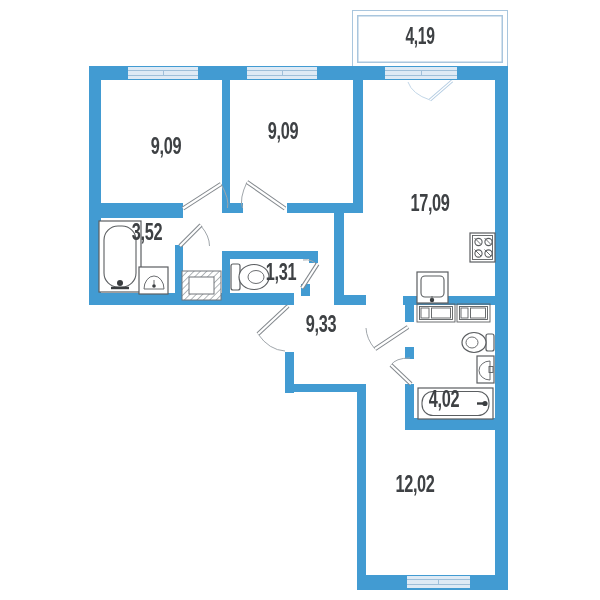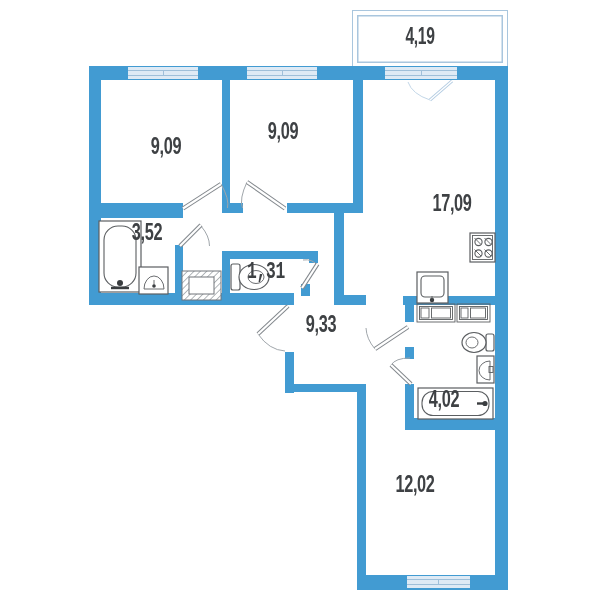--- a/index.html
+++ b/index.html
@@ -207,27 +207,27 @@
 
   <div class="room-label lbl-sm" style="left:420px;top:36px;">
     <span>4,19</span>
   </div>
   <div class="room-label" style="left:166px;top:146px;">
     <span>9,09</span>
   </div>
   <div class="room-label" style="left:283px;top:131px;">
     <span>9,09</span>
   </div>
-  <div class="room-label" style="left:452px;top:203px;">
+  <div class="room-label" style="left:430px;top:203px;">
     <span>17,09</span>
   </div>
   <div class="room-label" style="left:147px;top:232px;">
     <span>3,52</span>
   </div>
-  <div class="room-label" style="left:266px;top:272px;font-family:Liberation Mono, monospace;">
+  <div class="room-label" style="left:281px;top:272px;">
     <span>1,31</span>
   </div>
   <div class="room-label" style="left:321px;top:324px;">
     <span>9,33</span>
   </div>
   <div class="room-label" style="left:444px;top:359px;margin-top:40px;">
     <span>4,02</span>
   </div>
   <div class="room-label" style="left:415px;top:484px;">
     <span>12,02</span>

